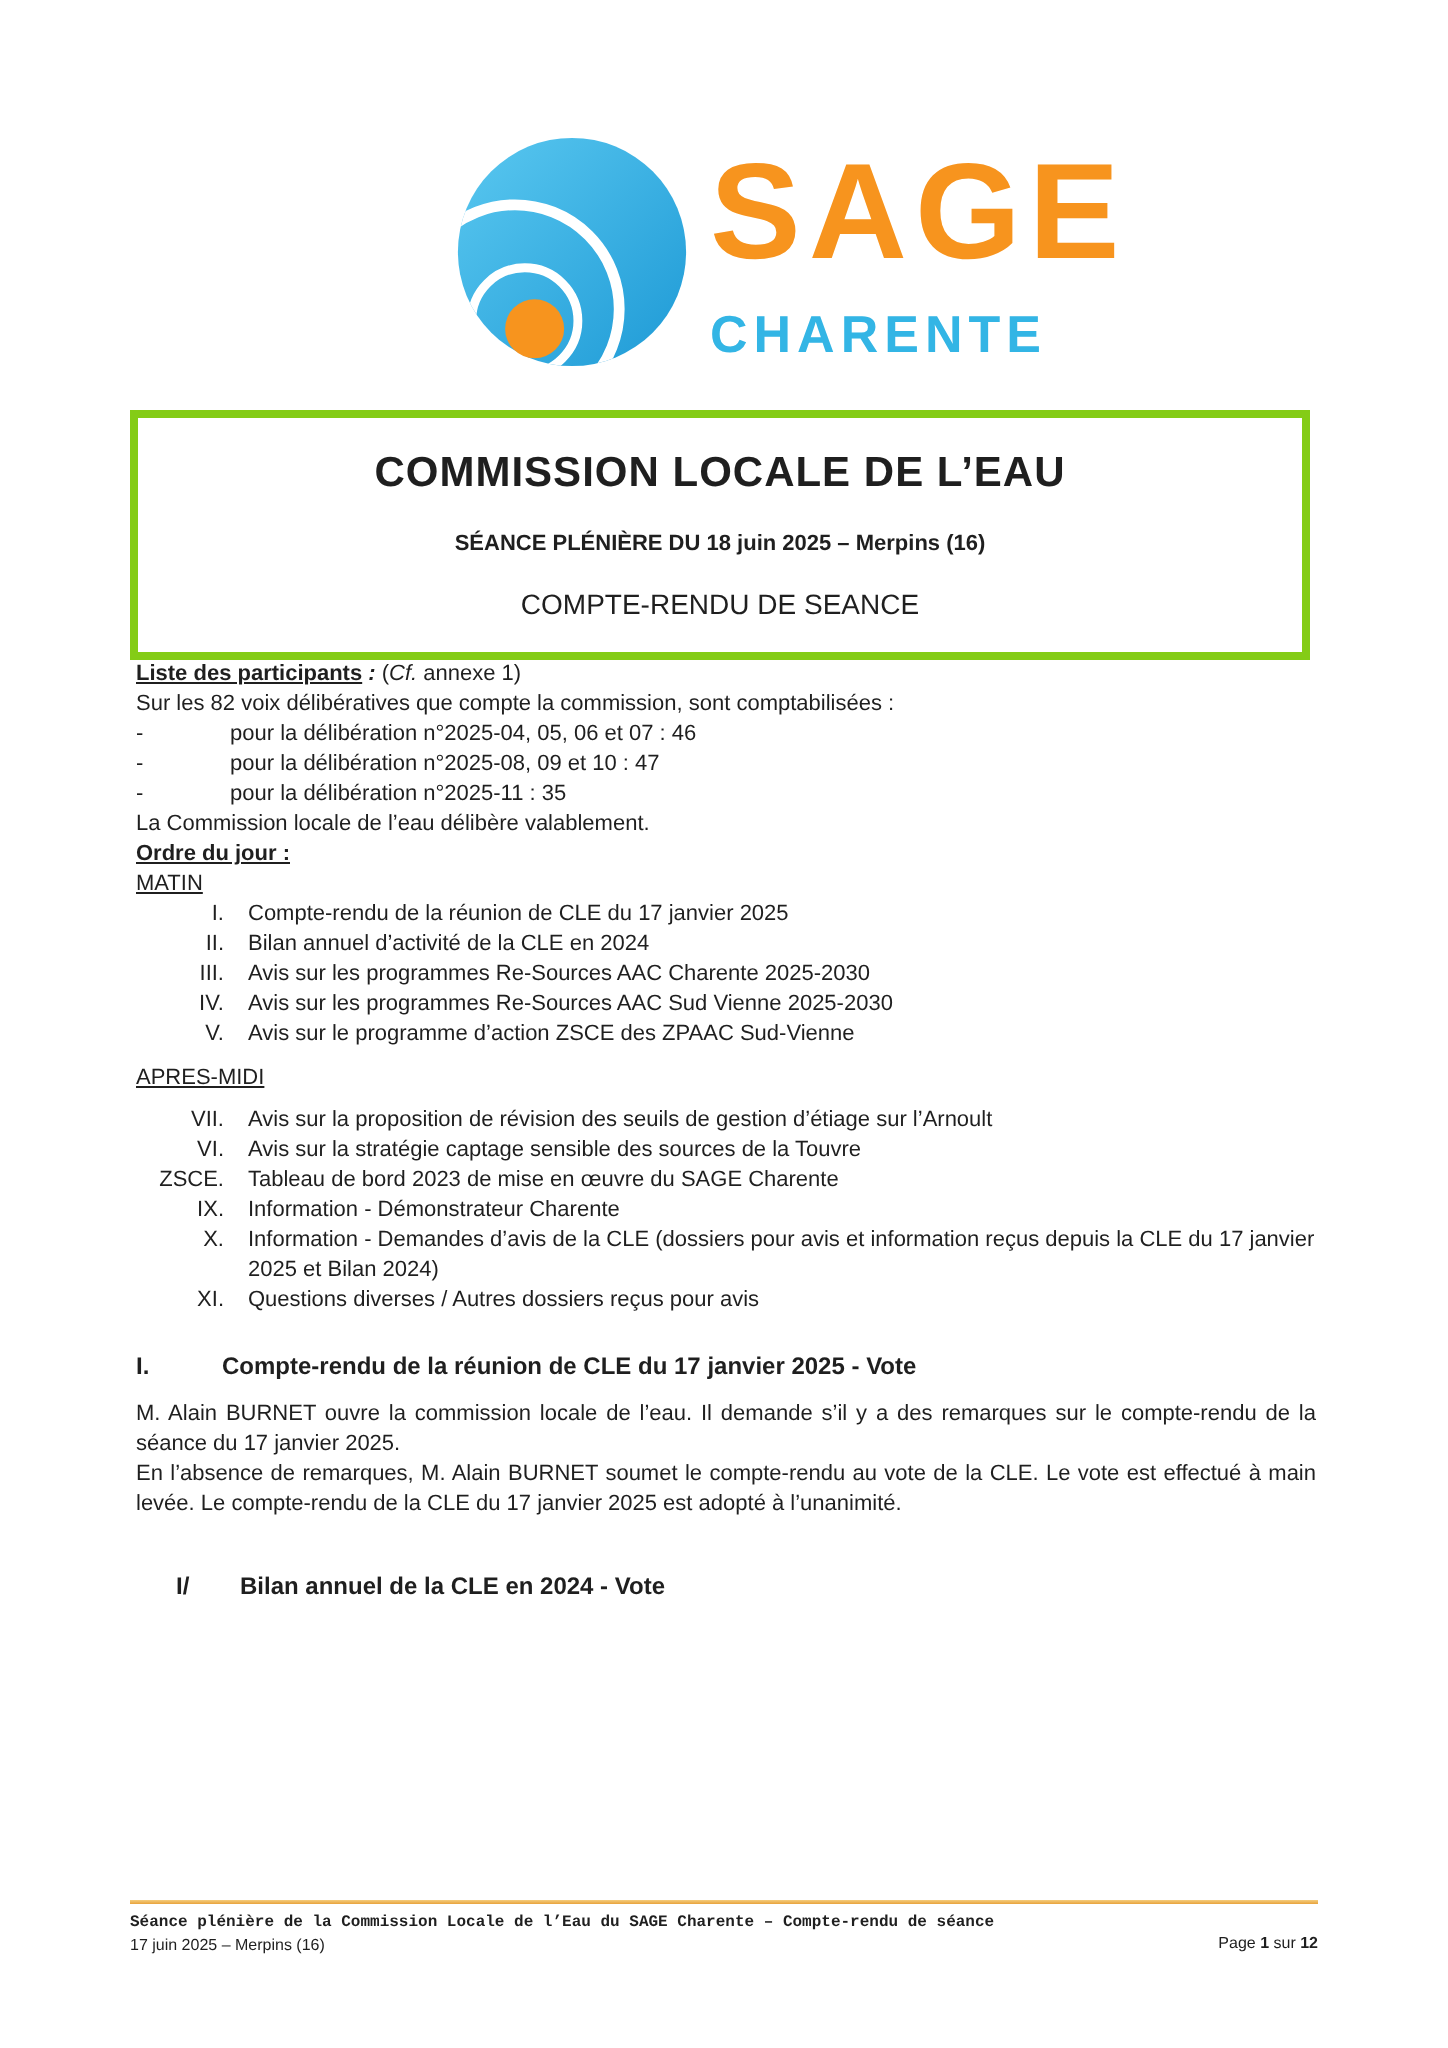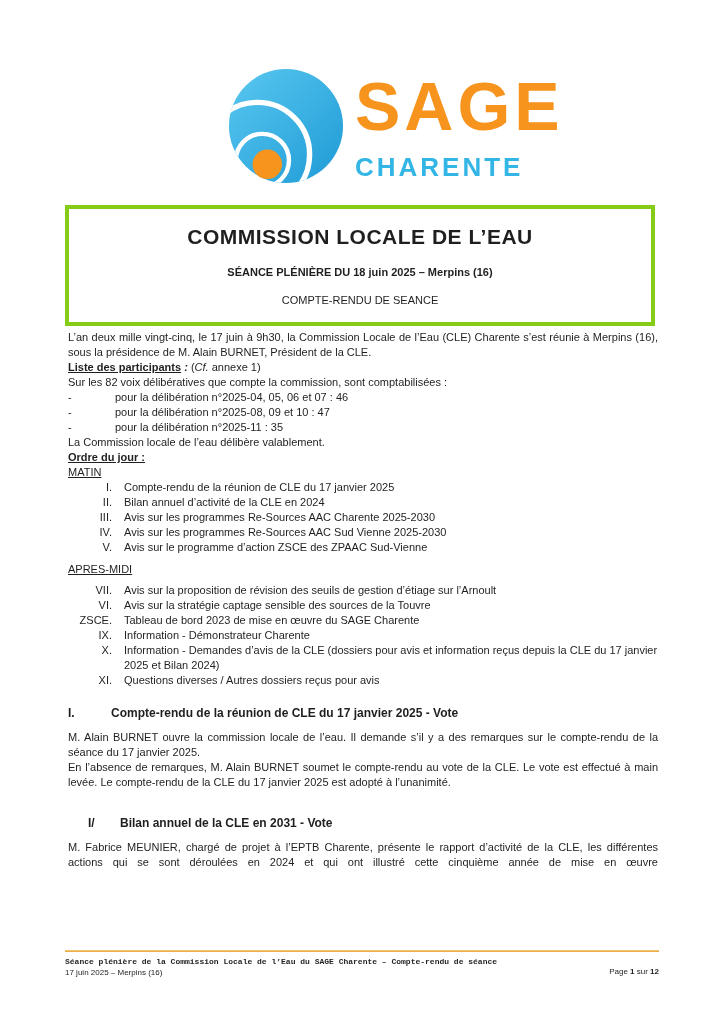--- a/index.html
+++ b/index.html
@@ -20,21 +20,21 @@
   .logo-text{margin-left:9px;display:flex;flex-direction:column;}
   .logo-sage{font-weight:bold;font-size:68px;line-height:1;letter-spacing:4px;color:var(--brand-orange);}
   .logo-charente{font-weight:bold;font-size:26px;line-height:1;letter-spacing:3px;color:var(--brand-cyan);margin-top:14px;}
   
   .title-box{
     position:absolute;left:65px;top:205px;width:590px;box-sizing:border-box;
     border:4px solid #84cc16;text-align:center;padding:16px 10px 16px;
   }
   .doc-title{font-size:21px;font-weight:bold;margin:0;letter-spacing:.5px;}
   .doc-subtitle{font-size:11px;font-weight:bold;margin:17px 0 0;}
-  .doc-type{font-size:11px;margin:16px 0 0;}
+  .doc-type{font-size:14px;margin:16px 0 0;}
   
   .content{position:absolute;left:68px;top:330px;width:590px;font-size:11px;line-height:15px;}
   .content p{margin:0;}
   .just{text-align:justify;}
   .just-all{text-align:justify;text-align-last:justify;}
   .bu{font-weight:bold;text-decoration:underline;}
   .b{font-weight:bold;}
   .i{font-style:italic;}
   .intro-par{margin-top:5px;}
   .participants{margin-top:14px;}
@@ -98,21 +98,20 @@
   </div>
 
   <div class="title-box">
     <h1 class="doc-title">COMMISSION LOCALE DE L’EAU</h1>
     <p class="doc-subtitle">SÉANCE PLÉNIÈRE DU 18 juin 2025 – Merpins (16)</p>
     <p class="doc-type">COMPTE-RENDU DE SEANCE</p>
   </div>
 
   <div class="content">
 
-    <p class="intro-par just">L’an deux mille vingt-cinq, le 17 juin à 9h30, la Commission Locale de l’Eau (CLE) Charente s’est réunie à Merpins (16), sous la présidence de M. Alain BURNET, Président de la CLE.</p>
 
     <p class="participants"><span class="bu">Liste des participants</span><span class="b i"> : </span><span>(</span><span class="i">Cf.</span><span> annexe 1)</span></p>
 
     <p class="votes-intro">Sur les 82 voix délibératives que compte la commission, sont comptabilisées :</p>
 
     <div class="dash-list">
       <div class="dash-row">
         <span class="dash-col">-</span>
         <span>pour la délibération n°2025-04, 05, 06 et 07 : 46</span>
       </div>
@@ -191,24 +190,21 @@
       </div>
       <div class="sec-body">
         <p class="sec-par first just">M. Alain BURNET ouvre la commission locale de l’eau. Il demande s’il y a des remarques sur le compte-rendu de la séance du 17 janvier 2025.</p>
         <p class="sec-par just">En l’absence de remarques, M. Alain BURNET soumet le compte-rendu au vote de la CLE. Le vote est effectué à main levée. Le compte-rendu de la CLE du 17 janvier 2025 est adopté à l’unanimité.</p>
       </div>
     </div>
 
     <div class="section sec2">
       <div class="sec-heading">
         <span class="sec-num">I/</span>
-        <span>Bilan annuel de la CLE en 2031 - Vote</span>
-      </div>
-      <div class="sec-body">
-        <p class="sec-par first just-all">M. Fabrice MEUNIER, chargé de projet à l’EPTB Charente, présente le rapport d’activité de la CLE, les différentes actions qui se sont déroulées en 2024 et qui ont illustré cette cinquième année de mise en œuvre</p>
+        <span>Bilan annuel de la CLE en 2024 - Vote</span>
       </div>
     </div>
 
   </div>
 
   <div class="footer-rule"></div>
   <div class="footer">
     <div class="footer-left">
       <div class="footer-l1">Séance plénière de la Commission Locale de l’Eau du SAGE Charente – Compte-rendu de séance</div>
       <div class="footer-l2">17 juin 2025 – Merpins (16)</div>

